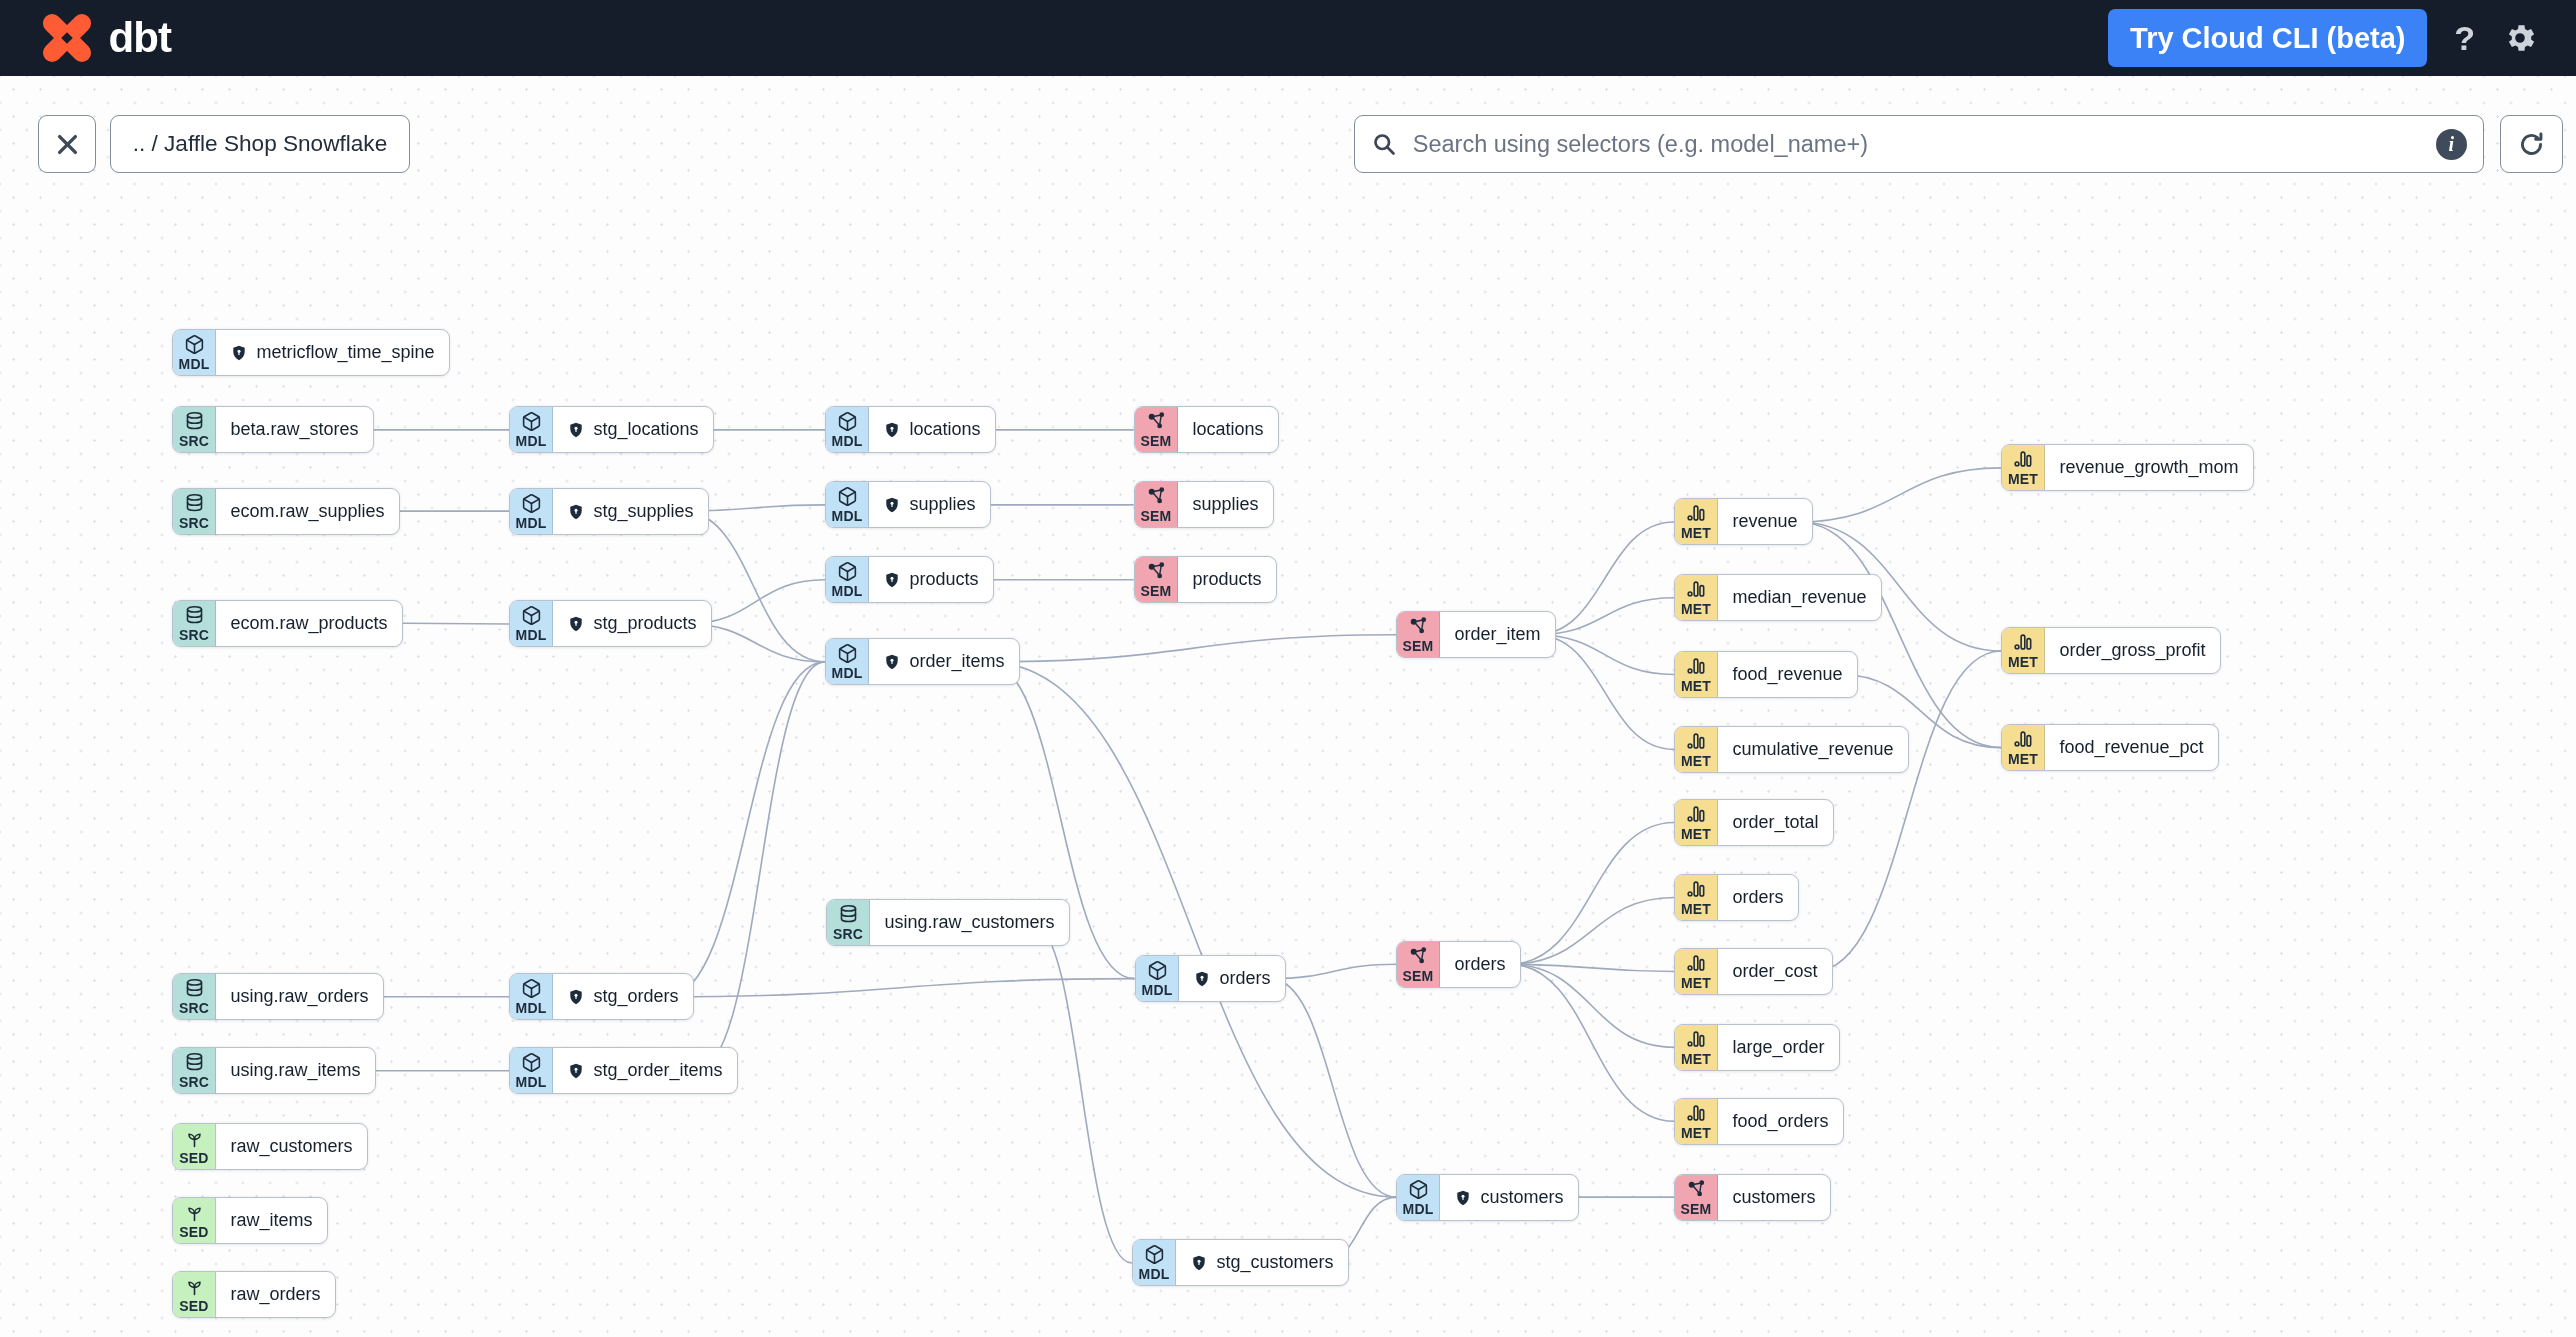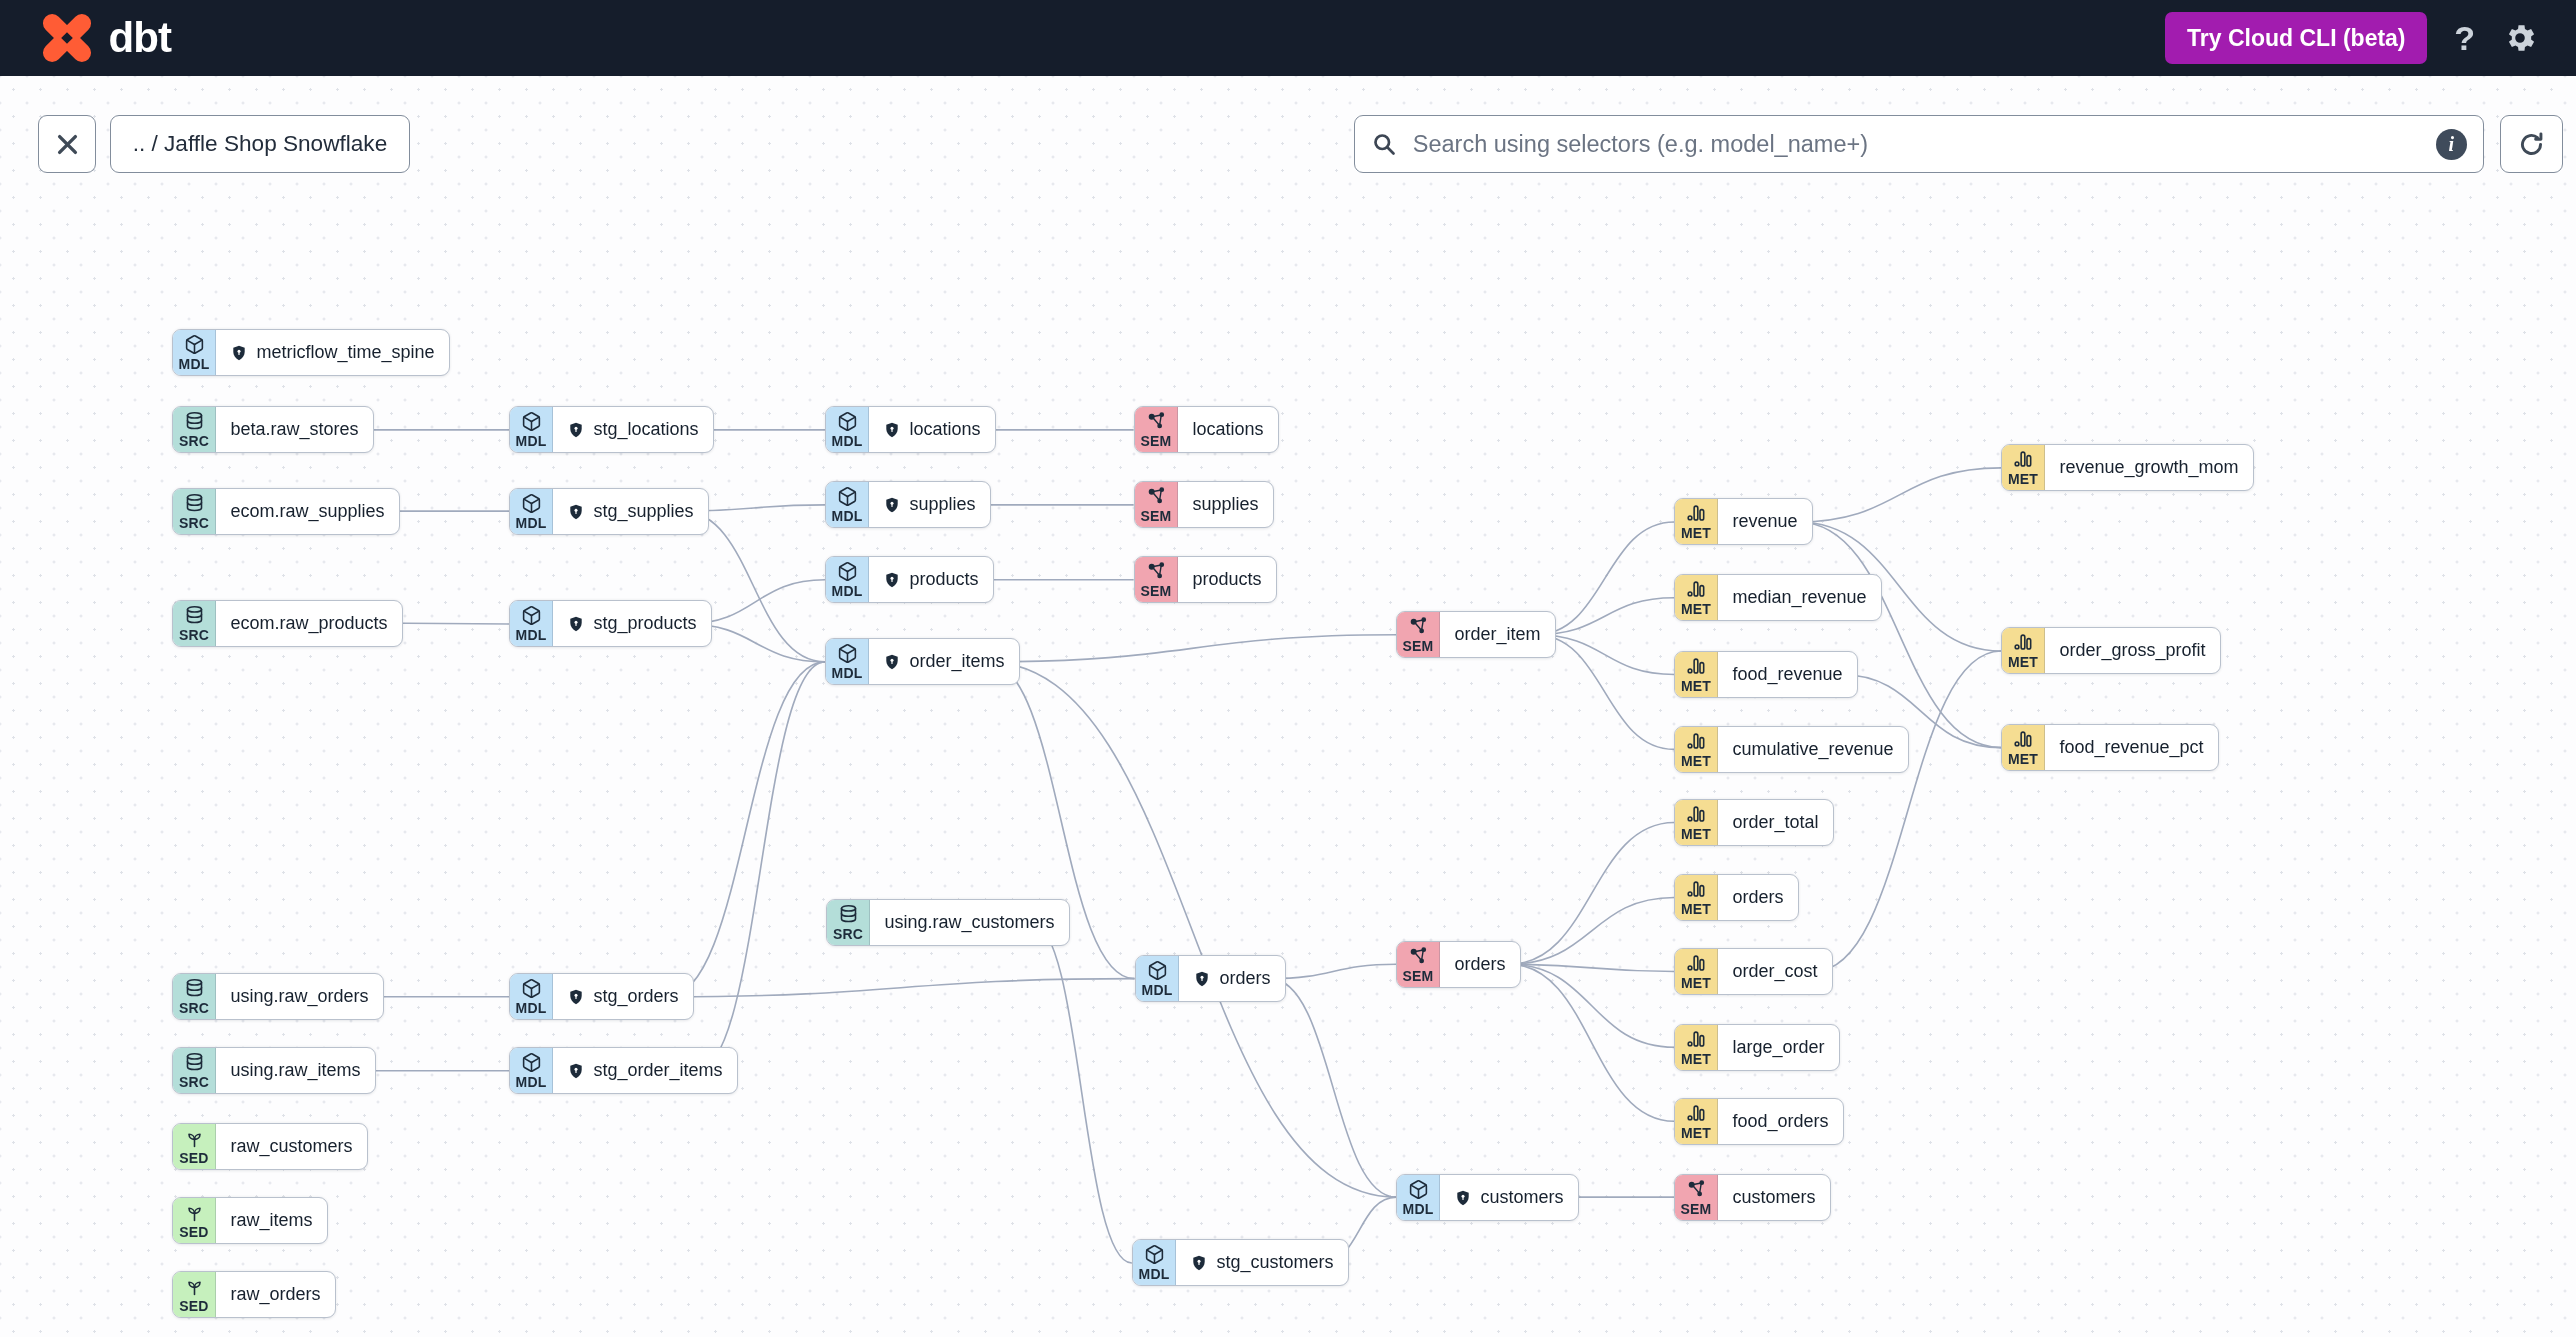--- a/index.html
+++ b/index.html
@@ -13,21 +13,21 @@
     display:flex;align-items:center;box-sizing:border-box;padding:0 38px;z-index:50;
   }
   .brand{display:flex;align-items:center;gap:12.6px;margin-right:58px;}
   .brand-mark{width:58px;height:58px;}
   .brand-word{color:#ffffff;font-size:42px;font-weight:700;letter-spacing:-0.9px;line-height:1;}
   .nav-items{display:flex;align-items:center;gap:47px;}
   .nav-item{color:#e9edf2;font-size:24.4px;font-weight:600;display:flex;align-items:center;gap:7.2px;cursor:pointer;}
   .nav-item svg{width:20px;height:20px;stroke:#c6cdd6;}
   .nav-right{margin-left:auto;display:flex;align-items:center;gap:27px;}
   .cta-btn{
-    background:#a21caf;color:#ffffff;font-size:23px;font-weight:600;border:none;
+    background:#3b82f6;color:#ffffff;font-size:29px;font-weight:600;border:none;
     border-radius:7.2px;padding:12.6px 21.7px;cursor:pointer;font-family:inherit;
   }
   .account{display:flex;align-items:center;gap:12.6px;color:#e9edf2;font-size:24.4px;}
   .account .acct-name{font-weight:700;}
   .account .sep{color:#8e99a8;}
   .account svg.folder{width:31px;height:31px;}
   .account svg.chev{width:21.7px;height:21.7px;stroke:#c6cdd6;}
   .icon-btn{color:#ccd3db;display:flex;align-items:center;cursor:pointer;}
   .help-q{font-size:34px;font-weight:700;color:#ccd3db;}
   .gear svg{width:36px;height:36px;fill:#ccd3db;}

